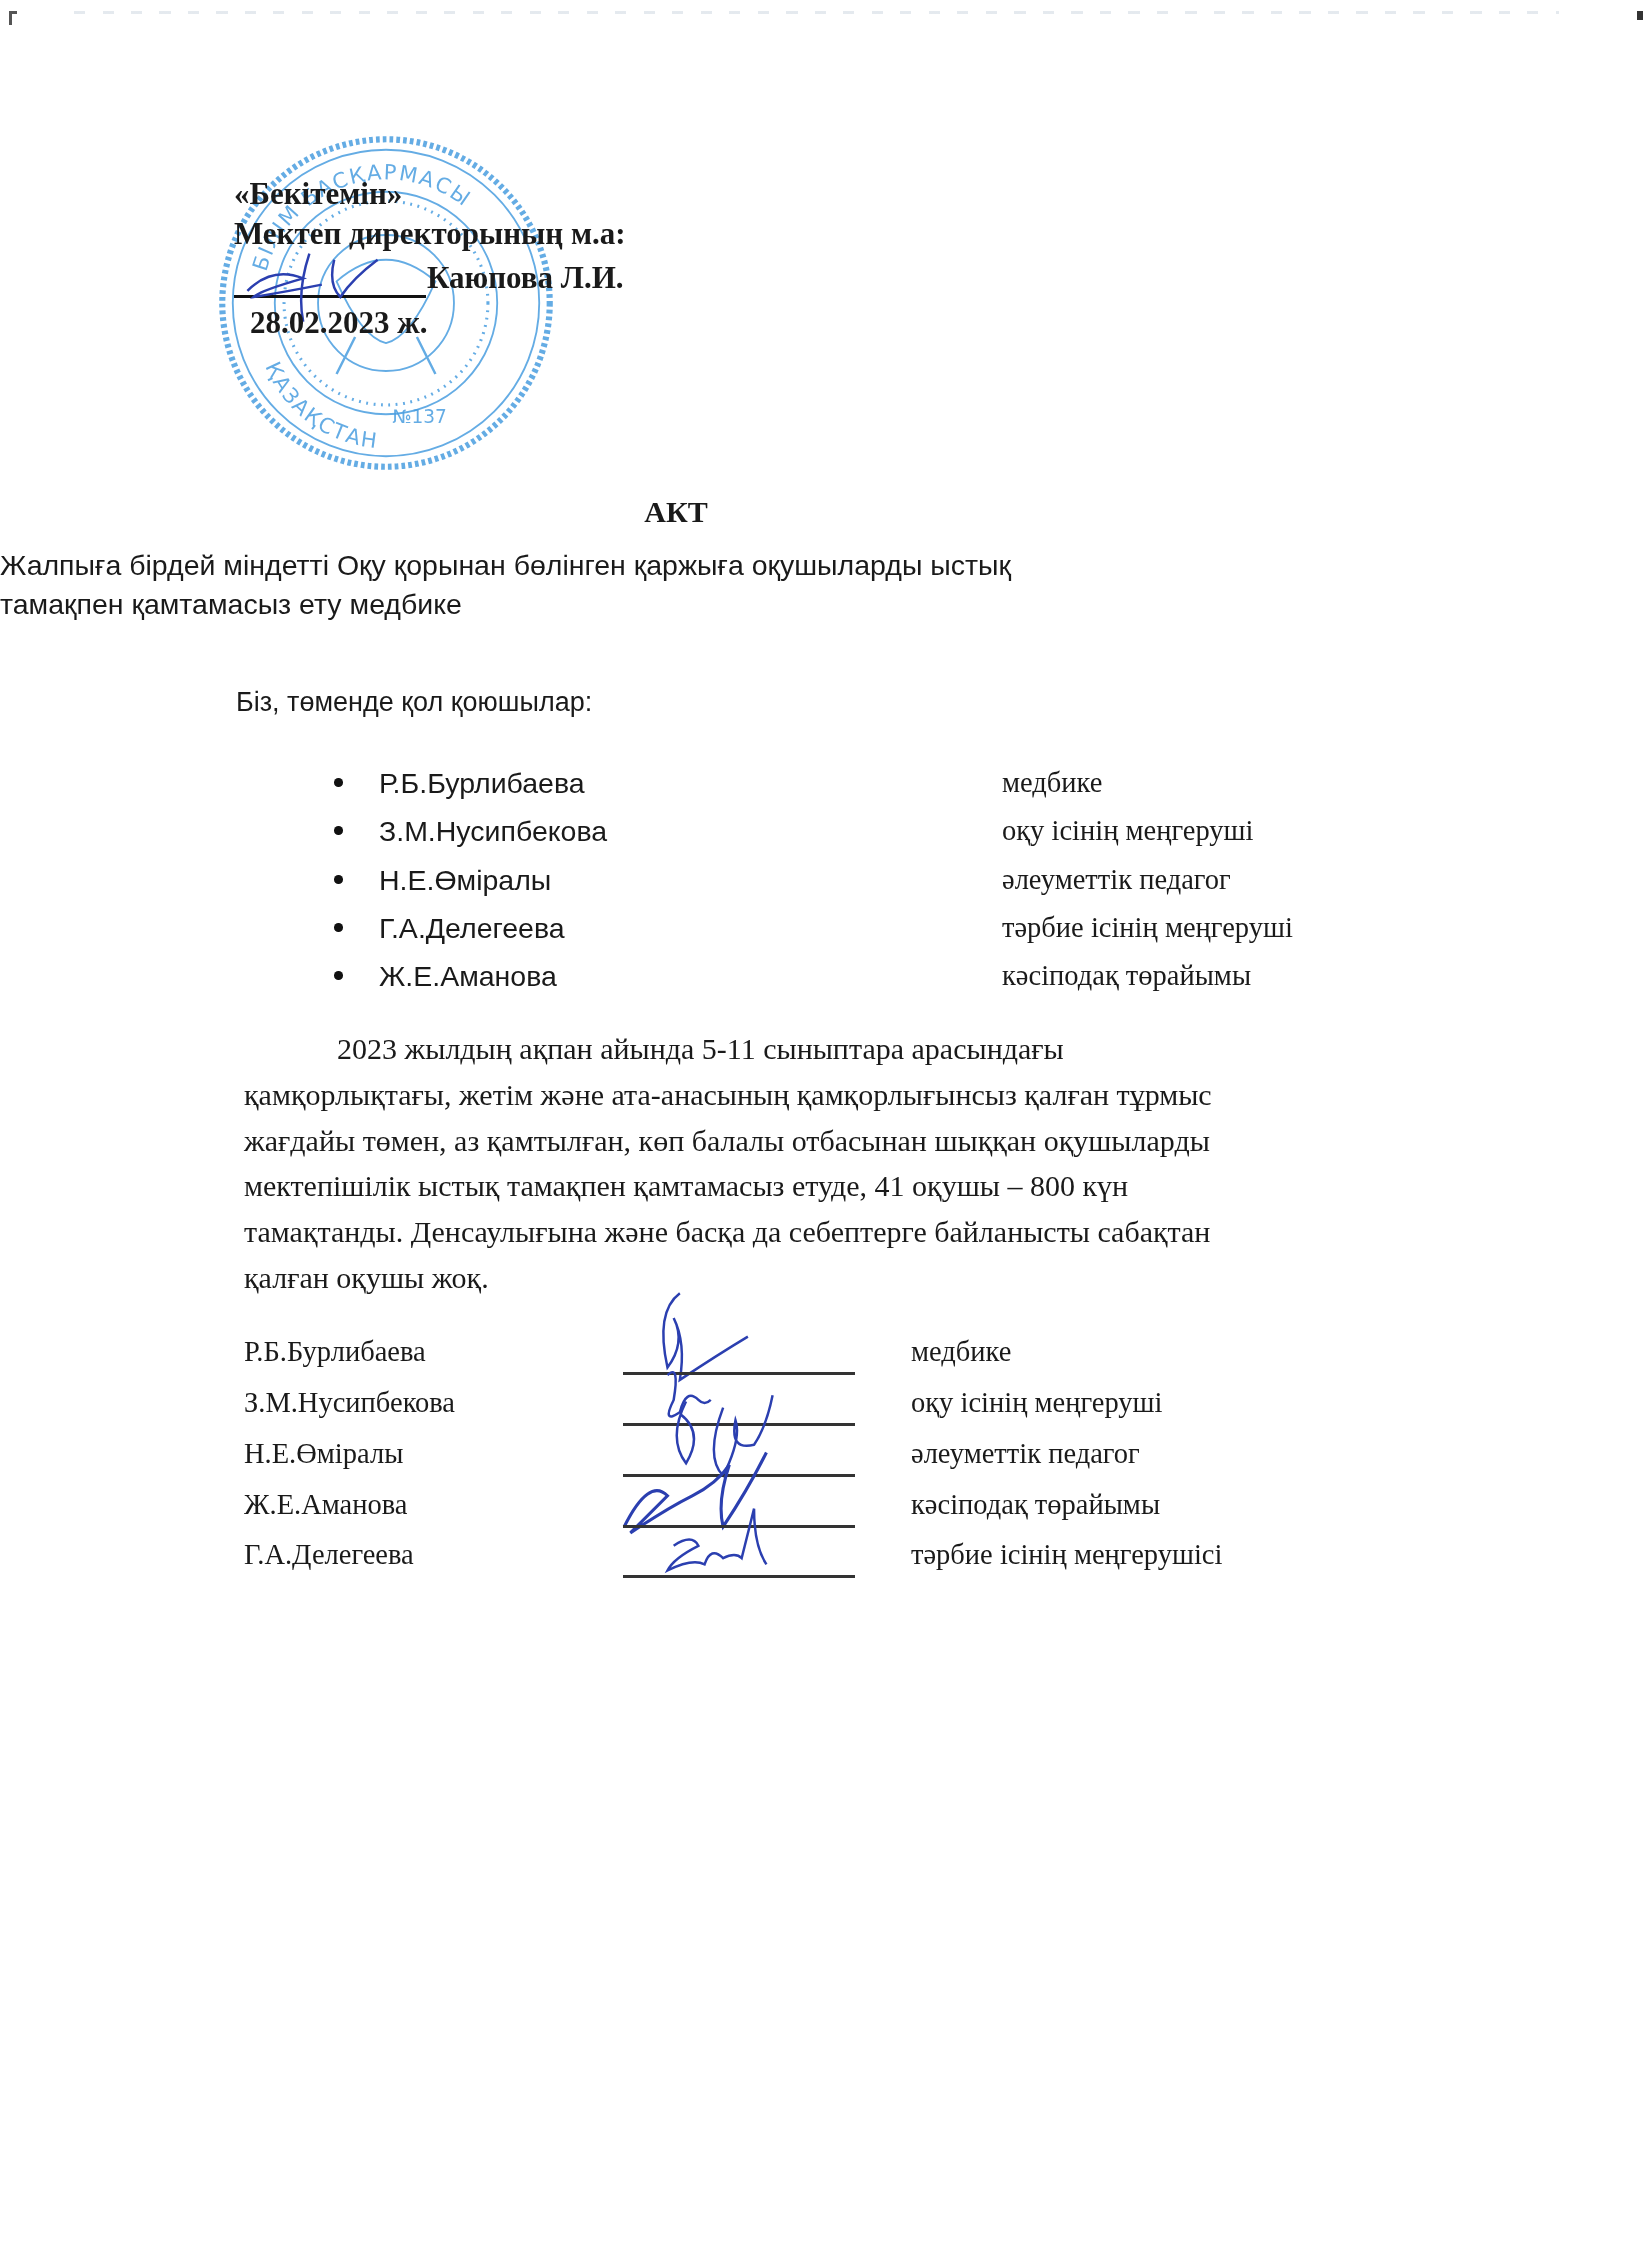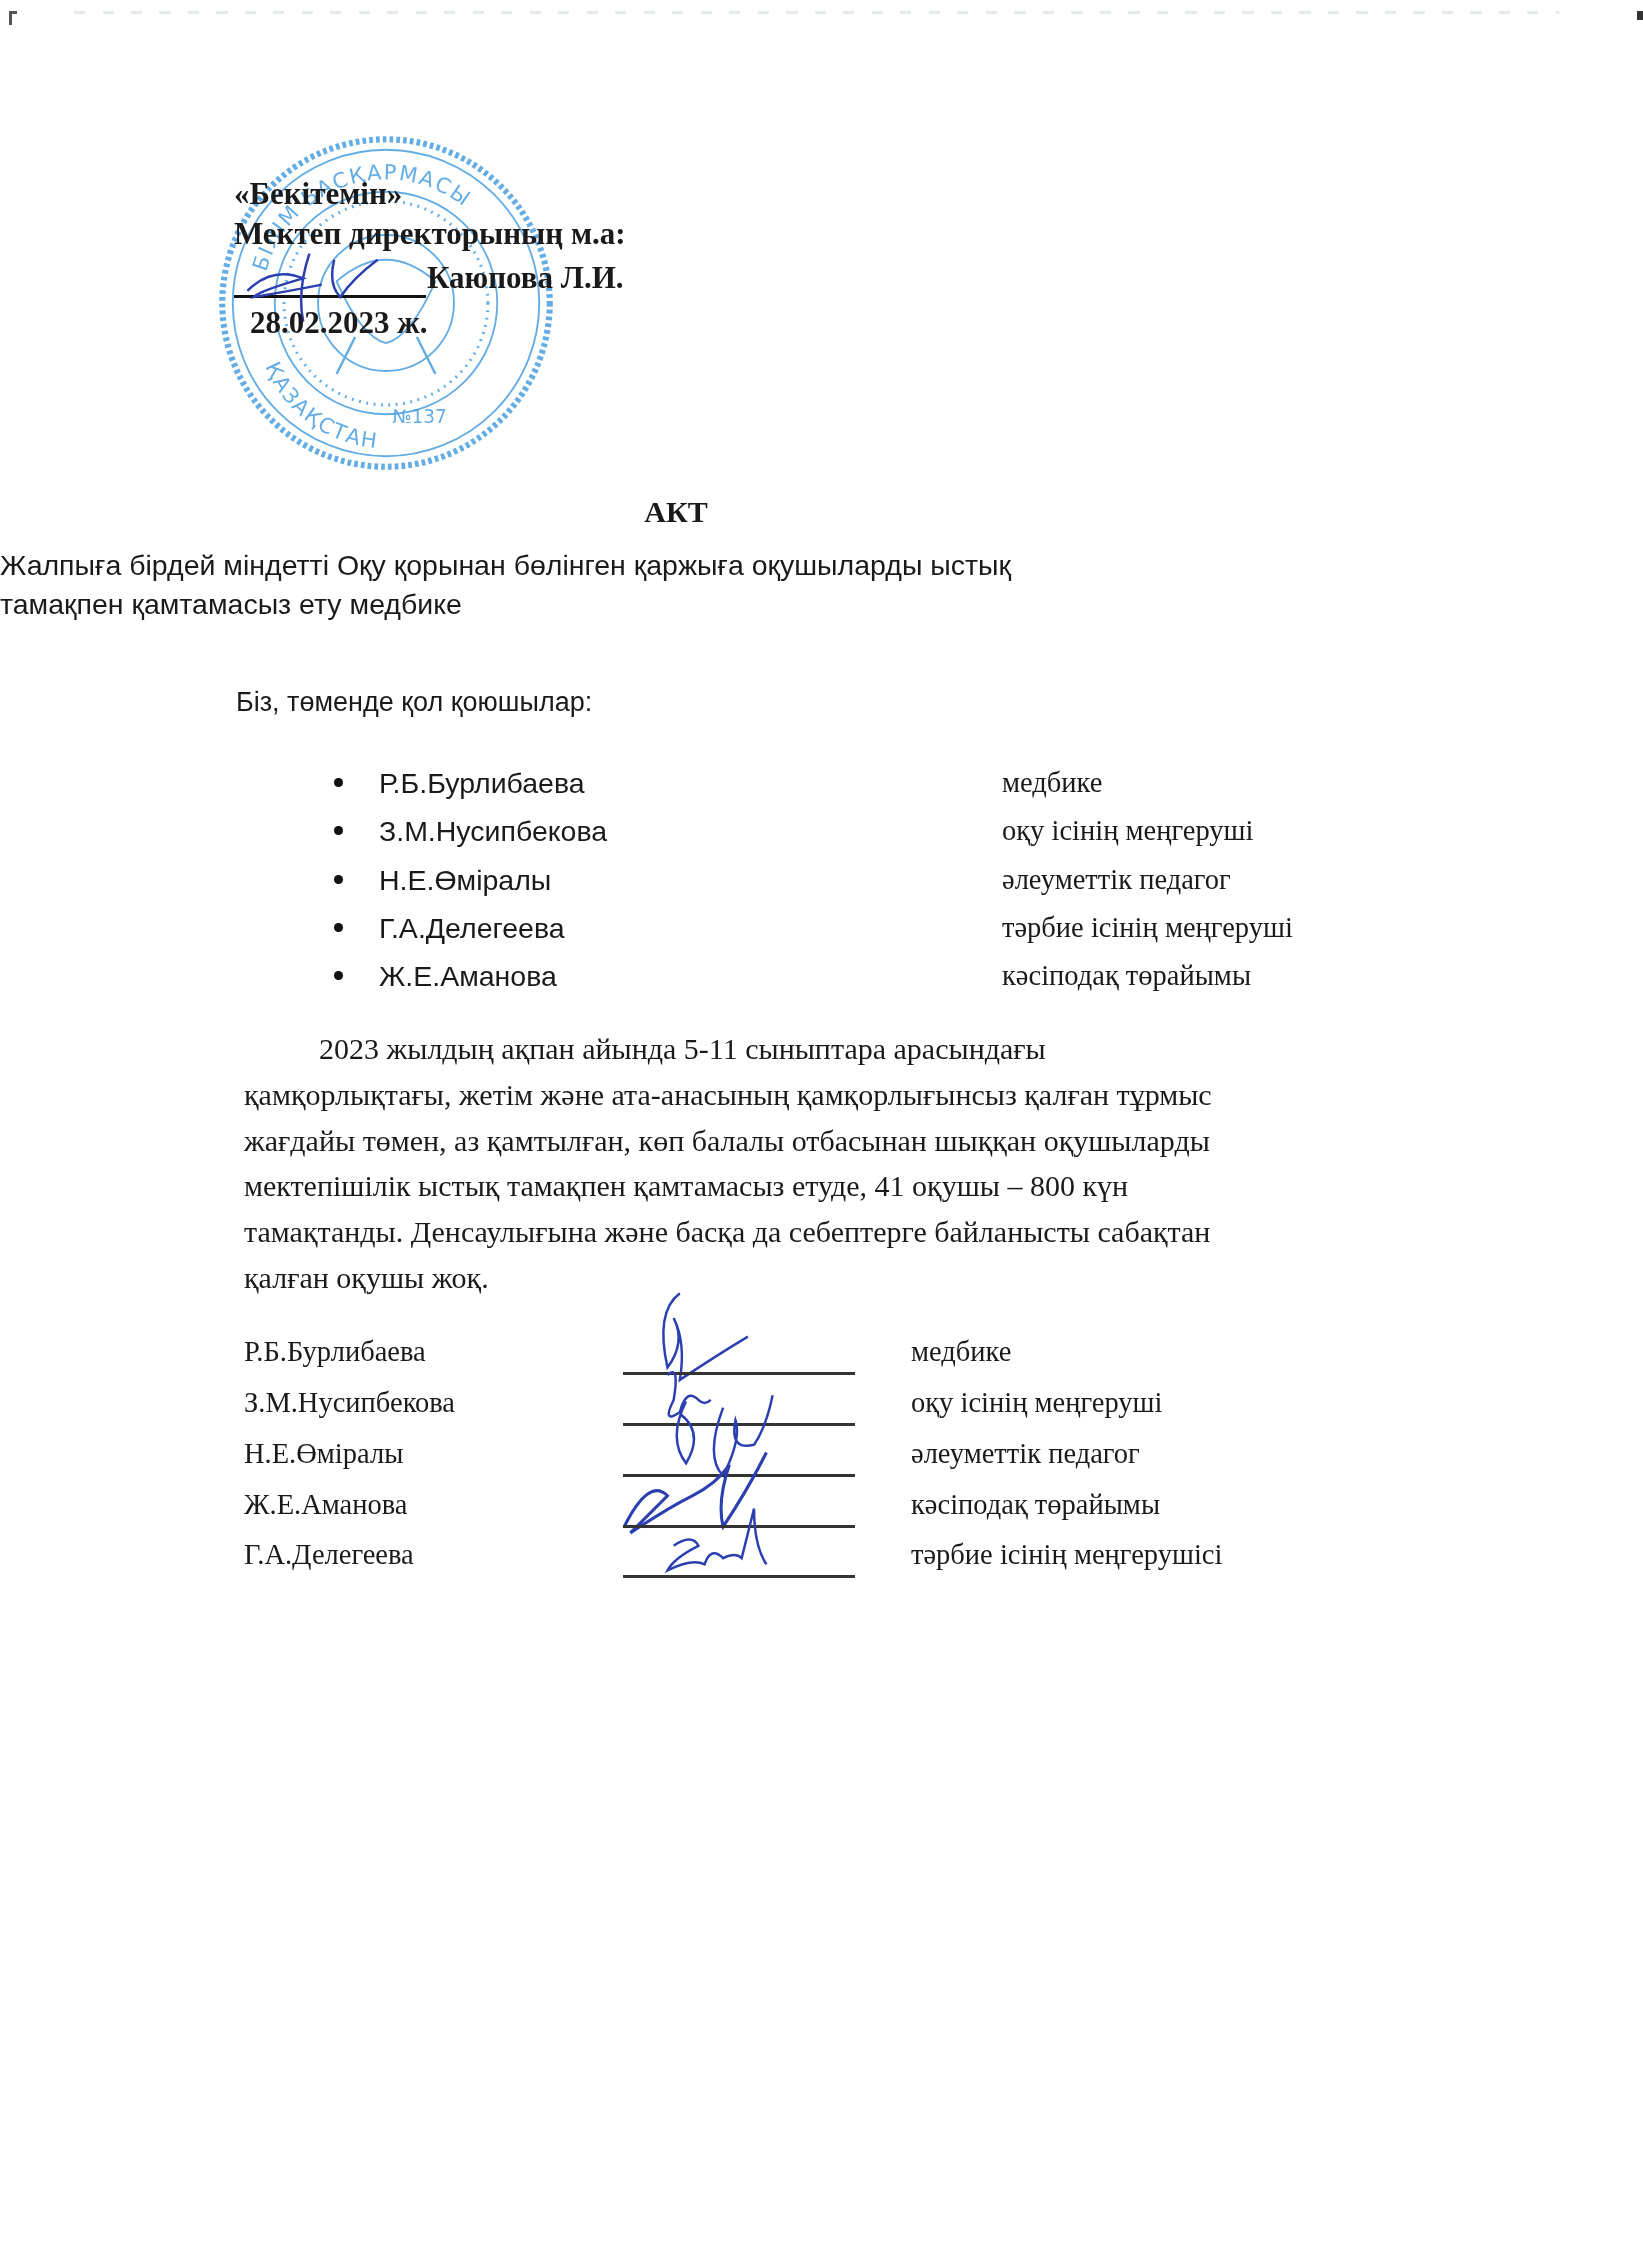--- a/index.html
+++ b/index.html
@@ -101,21 +101,21 @@
     <span class="list-role">тәрбие ісінің меңгеруші</span>
   </div>
   <div class="list-item" style="top:960px;">
     <span class="bullet"></span>
     <span class="list-name sans">Ж.Е.Аманова</span>
     <span class="list-role">кәсіподақ төрайымы</span>
   </div>
 </div>
 
 <div>
-  <div class="para-line" style="left:319px; top:1032px;">2023 жылдың  ақпан айында 5-11 сыныптара арасындағы</div>
+  <div class="para-line" style="left:337px; top:1032px;">2023 жылдың  ақпан айында 5-11 сыныптара арасындағы</div>
   <div class="para-line" style="left:244px; top:1078px;">қамқорлықтағы, жетім және ата-анасының қамқорлығынсыз қалған тұрмыс</div>
   <div class="para-line" style="left:244px; top:1124px;">жағдайы төмен, аз қамтылған, көп балалы отбасынан шыққан оқушыларды</div>
   <div class="para-line" style="left:244px; top:1169px;">мектепішілік  ыстық тамақпен қамтамасыз етуде, 41 оқушы – 800 күн</div>
   <div class="para-line" style="left:244px; top:1215px;">тамақтанды. Денсаулығына және басқа да себептерге байланысты сабақтан</div>
   <div class="para-line" style="left:244px; top:1261px;">қалған оқушы жоқ.</div>
 </div>
 
 <div>
   <div class="sig-row" style="top:1336px;">
     <span class="sig-name">Р.Б.Бурлибаева</span>

